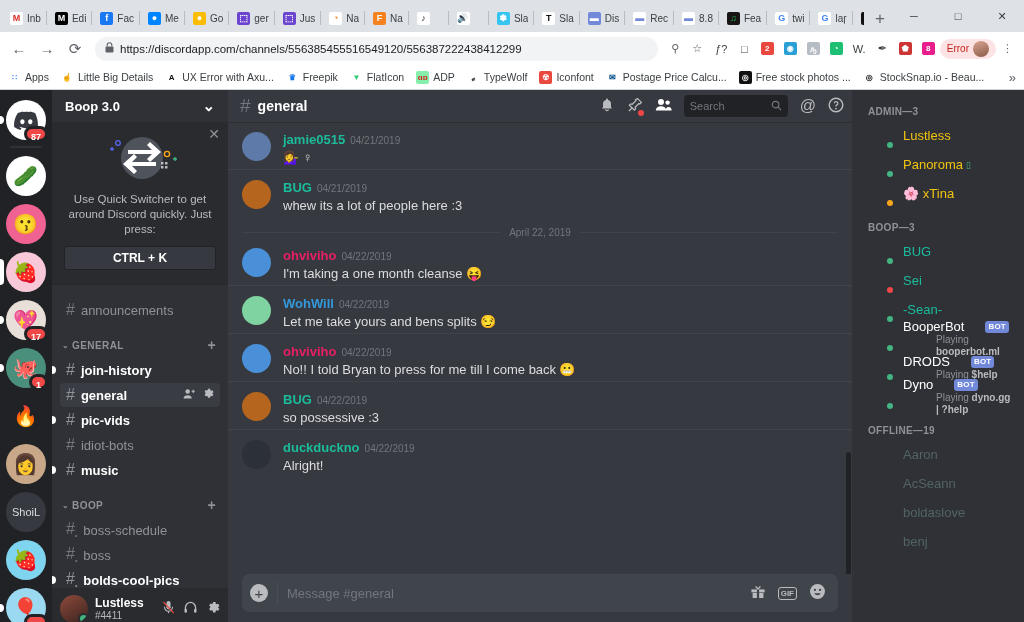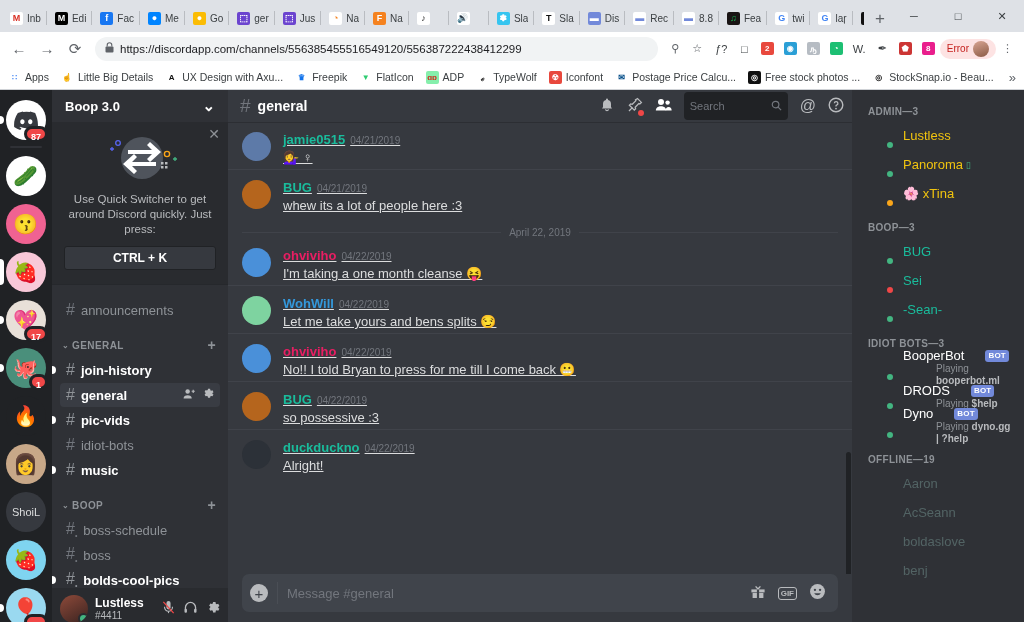--- a/index.html
+++ b/index.html
@@ -211,35 +211,35 @@
   
   .chat { flex: 1; display: flex; flex-direction: column; background: #36393f; min-width: 0; }
   .chat-header {
     height: 32px; display: flex; align-items: center; padding: 0 8px 0 12px;
     box-shadow: 0 1px 0 rgba(4,4,5,.2); flex: 0 0 32px;
   }
   .ch-hash { font-size: 19px; color: #72767d; margin-right: 7px; font-weight: 400; }
   .ch-name { font-size: 14px; font-weight: bold; color: #fff; }
   .hdr-acts { margin-left: auto; display: flex; align-items: center; gap: 12px; color: #b9bbbe; }
   .search-box {
-    width: 104px; height: 28px; background: #202225; border-radius: 4px;
+    width: 104px; height: 22px; background: #202225; border-radius: 4px;
     display: flex; align-items: center; padding: 0 6px;
     font-size: 11px; color: #72767d;
   }
   .messages { flex: 1; overflow: hidden; position: relative; padding-bottom: 2px; }
   .msg {
     display: flex; padding: 10px 14px 2px 14px; position: relative;
     border-top: 1px solid #40434a; margin-top: 0;
   }
   .msg.first { border-top: none; }
   .avatar {
     width: 29px; height: 29px; border-radius: 50%; flex: 0 0 29px;
     margin-right: 12px; overflow: hidden;
   }
-  .msg-body { min-width: 0; text-decoration: underline; }
+  .msg-body { min-width: 0; }
   .msg-head { line-height: 15px; }
   .uname { font-size: 13px; font-weight: 600; }
   .ts { font-size: 10px; color: #72767d; margin-left: 5px; }
   .msg-text { font-size: 13px; color: #dcddde; line-height: 18px; margin-top: 1px; }
   .divider-date {
     display: flex; align-items: center; margin: 10px 14px 0;
     font-size: 10px; color: #72767d; font-weight: 400;
   }
   .divider-date::before, .divider-date::after {
     content: ""; flex: 1; height: 1px; background: #40434a;
@@ -446,21 +446,21 @@
         <div class="bm">
           <span class="bm-ico" style="background:#ffffff;color:#4285f4">∷</span>
           <span>Apps</span>
         </div>
         <div class="bm">
           <span class="bm-ico" style="background:#ffffff;color:#333333">☝</span>
           <span>Little Big Details</span>
         </div>
         <div class="bm">
           <span class="bm-ico" style="background:#ffffff;color:#111111">A</span>
-          <span>UX Design with Axu...</span>
+          <span>UX Error with Axu...</span>
         </div>
         <div class="bm">
           <span class="bm-ico" style="background:#ffffff;color:#1273eb">♛</span>
           <span>Freepik</span>
         </div>
         <div class="bm">
           <span class="bm-ico" style="background:#ffffff;color:#2ecc71">▼</span>
           <span>FlatIcon</span>
         </div>
         <div class="bm">
@@ -837,21 +837,20 @@
           <div class="m-body">
             <div class="m-name" style="color:#1abc9c;opacity:1">Sei</div>
           </div>
         </div>
         <div class="member">
           <span class="m-av"><span class="m-av-in" style="background:#8a7a5a"></span><span class="m-status st-online"></span></span>
           <div class="m-body">
             <div class="m-name" style="color:#1abc9c;opacity:1">-Sean-</div>
           </div>
         </div>
-        <div class="mcat">IDIOT BOTS—3</div>
         <div class="member">
           <span class="m-av"><span class="m-av-in" style="background:#2f3136"></span><span class="m-status st-online"></span></span>
           <div class="m-body">
             <div class="m-name" style="color:#ffffff;opacity:1">BooperBot<span class="bot-tag">BOT</span></div>
             <div class="m-game">Playing <b>booperbot.ml</b></div>
           </div>
         </div>
         <div class="member">
           <span class="m-av"><span class="m-av-in" style="background:#6aa9d8"></span><span class="m-status st-online"></span></span>
           <div class="m-body">

